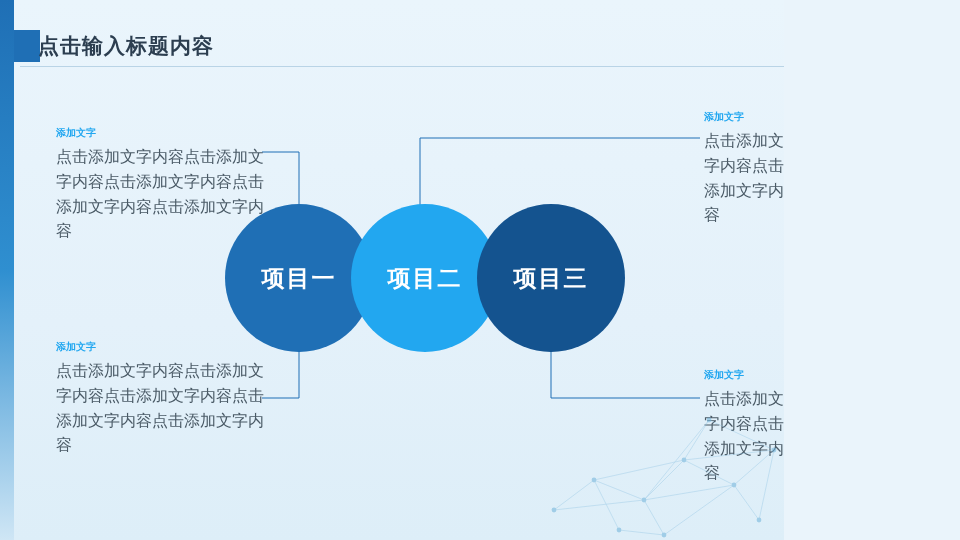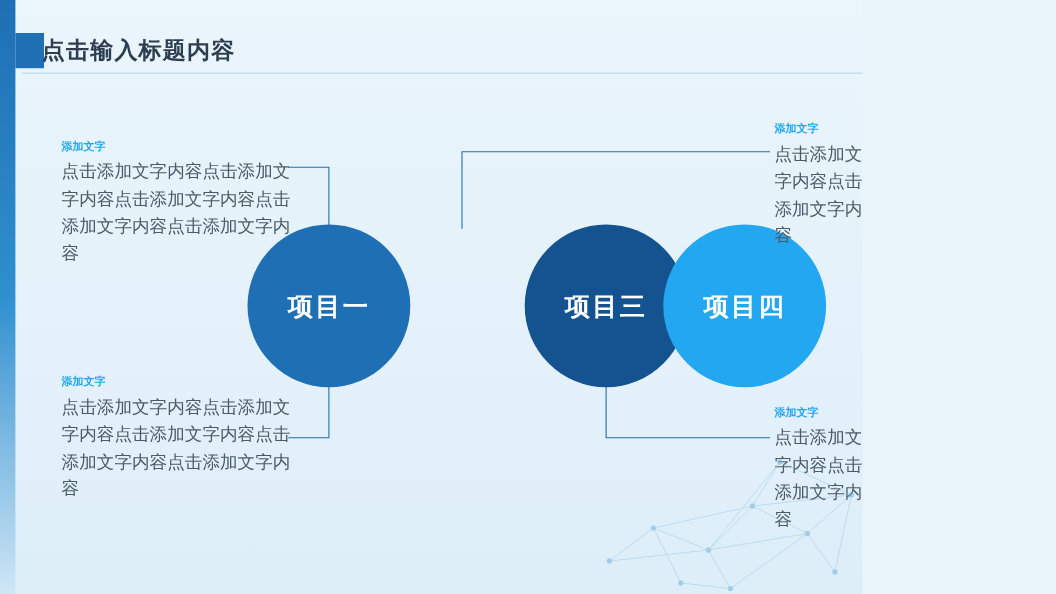--- a/index.html
+++ b/index.html
@@ -88,25 +88,25 @@
 
     <path d="M299 346 L299 398 L262 398" fill="none" stroke="#1f6fb5" stroke-width="1"></path>
 
     <path d="M551 348 L551 398 L700 398" fill="none" stroke="#1f6fb5" stroke-width="1"></path>
   </svg>
 
   <div class="circles">
     <div class="circle c1">
       <span>项目一</span>
     </div>
+    <div class="circle c2">
+      <span>项目二</span>
+    </div>
     <div class="circle c3">
       <span>项目三</span>
-    </div>
-    <div class="circle c4">
-      <span>项目四</span>
     </div>
   </div>
 
   <div class="tb tb-tl">
     <div class="hd">添加文字</div>
     <div class="bd">点击添加文字内容点击添加文字内容点击添加文字内容点击添加文字内容点击添加文字内容</div>
   </div>
 
   <div class="tb tb-bl">
     <div class="hd">添加文字</div>

